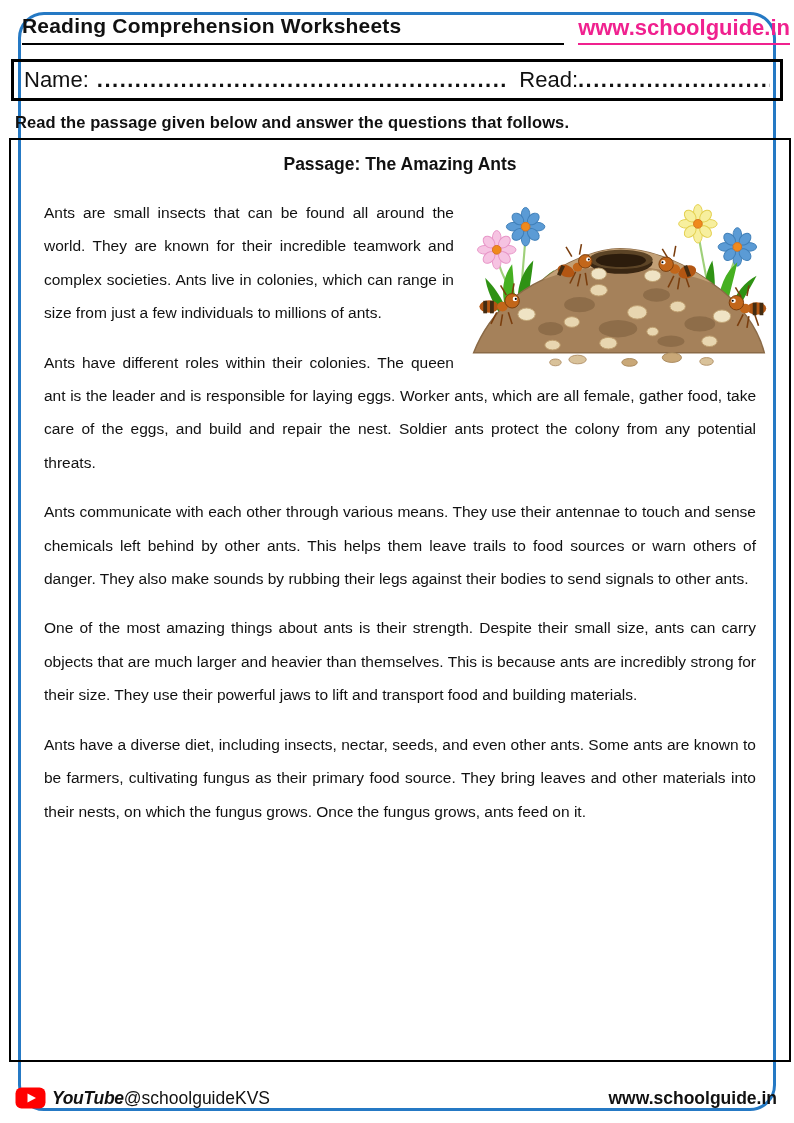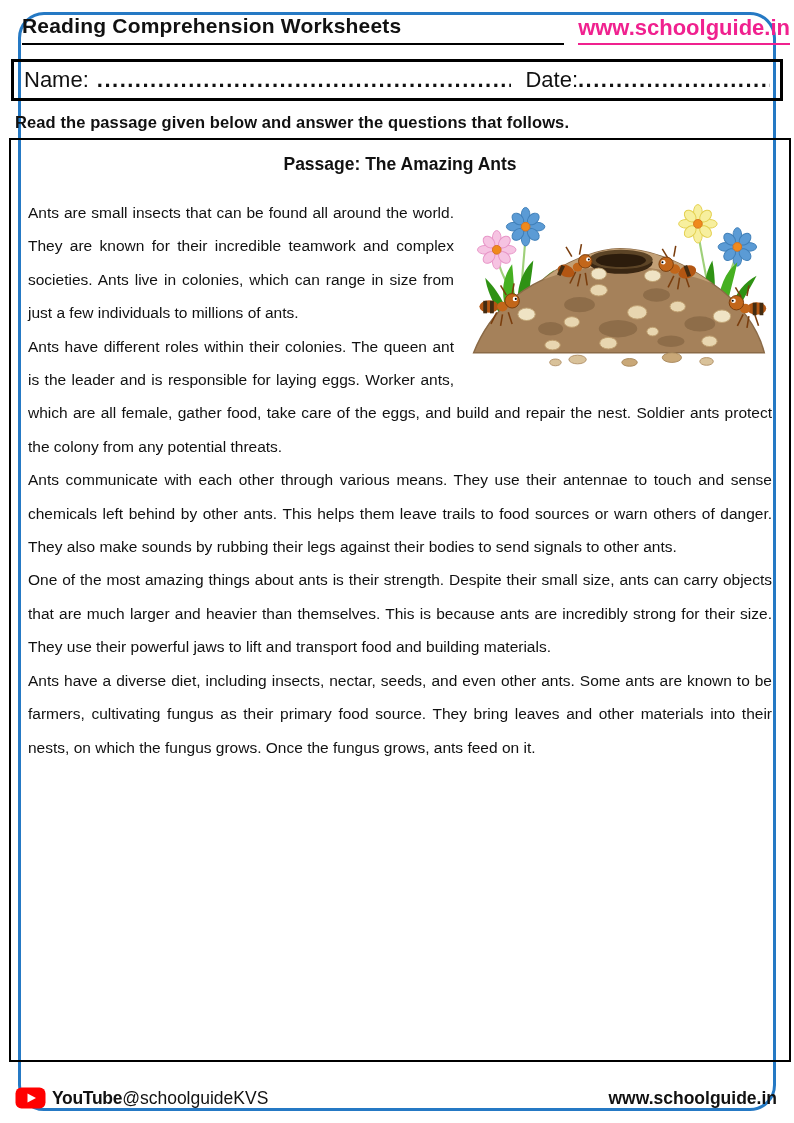--- a/index.html
+++ b/index.html
@@ -86,59 +86,60 @@
     font-size: 17.5px;
     font-weight: bold;
     margin-top: 4px;
   }
   .passage-body {
     margin-top: 21px;
     font-size: 15.5px;
     line-height: 33.4px;
     text-align: justify;
   }
-  .passage-body p { margin: 0; }
+  .passage-body p { margin: 16px; }
   .illustration-float {
     float: right;
     width: 308px;
     height: 170px;
     margin: 2px 0 6px 10px;
   }
   .illustration-float svg { width: 100%; height: 100%; display: block; }
   
   .footer-row {
     position: absolute;
     left: 15px; right: 17px; bottom: 14px;
     display: flex;
     align-items: center;
     justify-content: space-between;
   }
   .yt-group { display: flex; align-items: center; }
   .yt-icon { width: 31px; height: 22px; display: block; }
   .yt-word {
     font-size: 17.5px; font-weight: bold; margin-left: 6px;
     letter-spacing: -0.3px;
+    font-style: italic;
   }
   .yt-handle { font-size: 17.5px; margin-left: 0; }
   .footer-site { font-size: 17.5px; font-weight: bold; }
 </style>
 </head>
 <body>
 
 <div class="frame"></div>
 
 <div class="header-row">
   <div class="header-title">Reading Comprehension Worksheets</div>
   <a class="header-link" href="#">www.schoolguide.in</a>
 </div>
 
 <div class="name-box">
   <span class="nd-label">Name:</span>
   <span class="nd-dots name-dots">................................................................</span>
-  <span class="nd-label">Date:</span>
+  <span class="nd-label">Read:</span>
   <span class="nd-dots date-dots">................................</span>
 </div>
 
 <div class="instruction">Read the passage given below and answer the questions that follows.</div>
 
 <div class="passage-box">
   <div class="passage-title">Passage: The Amazing Ants</div>
   <div class="passage-body">
     <span class="illustration-float">
       <svg viewBox="0 0 320 175" xmlns="http://www.w3.org/2000/svg" aria-hidden="true">

